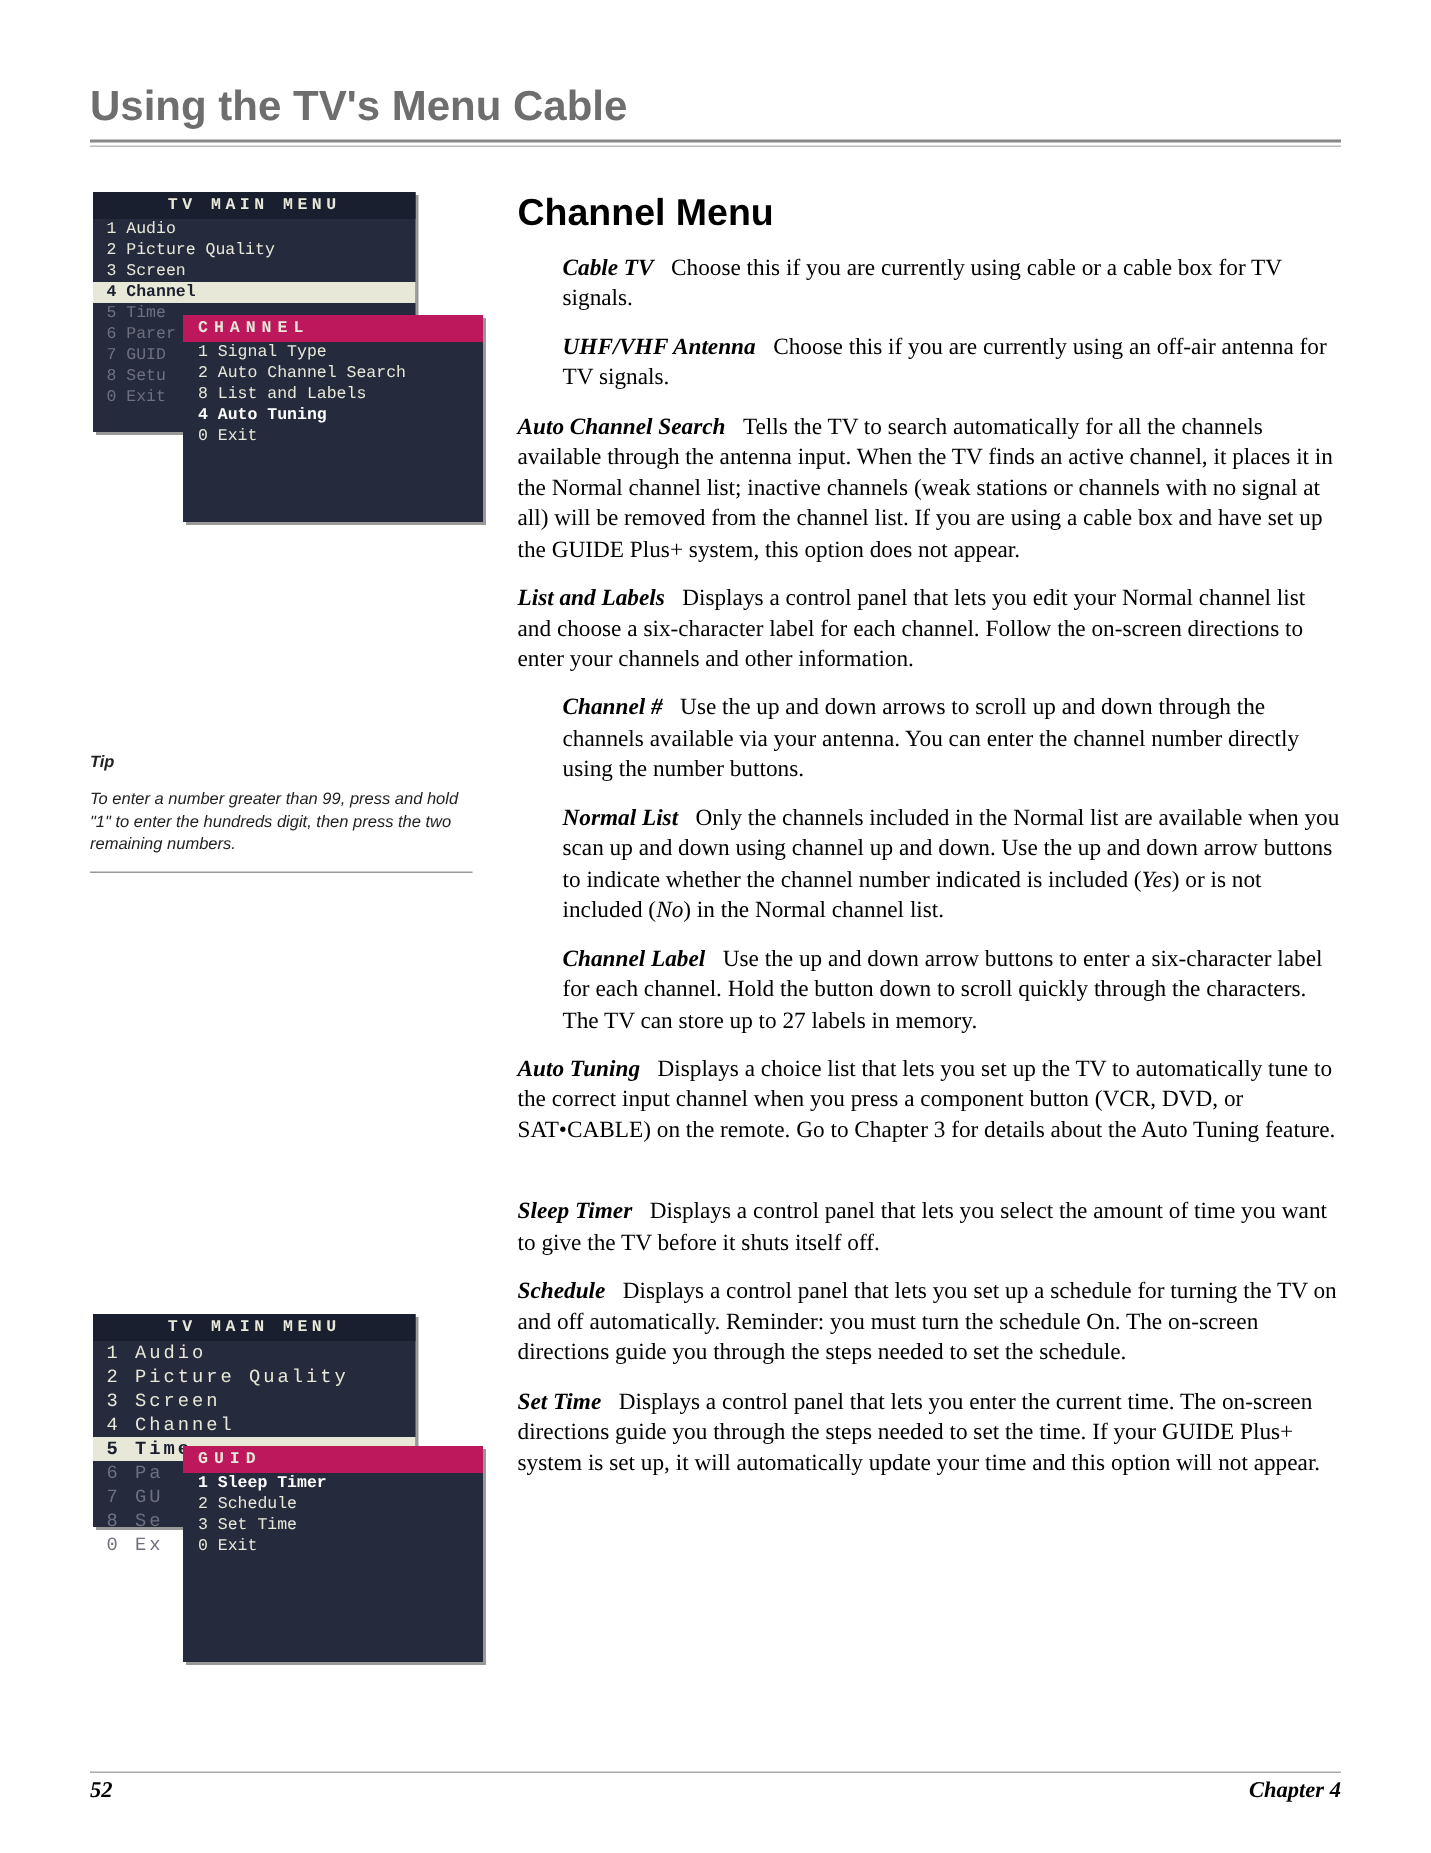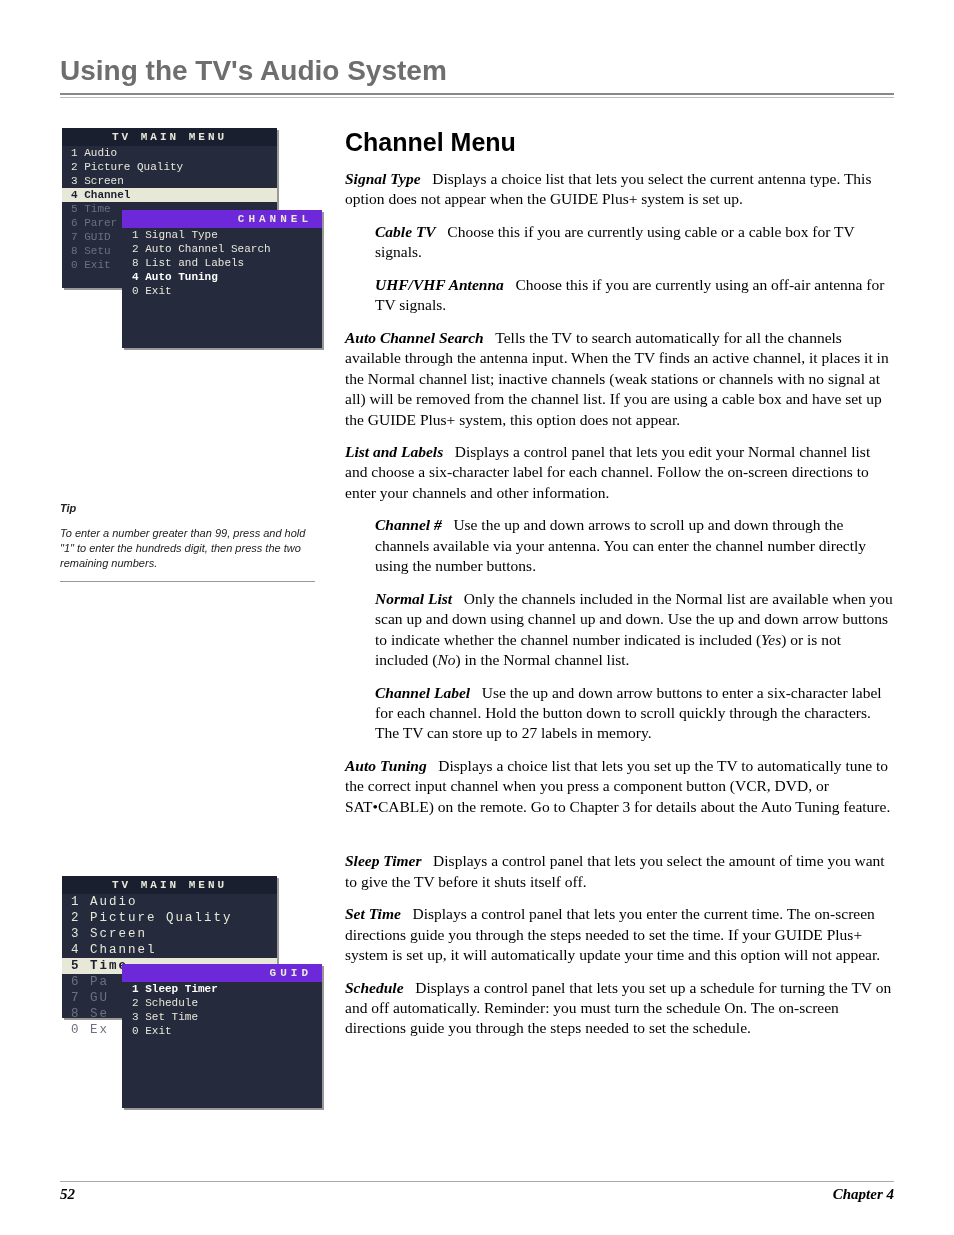--- a/index.html
+++ b/index.html
@@ -49,36 +49,36 @@
   
   .osd { position: absolute; font-family: "Courier New", monospace; font-size: 11px; color: #e8e8d8;}
   .osd-1 { left: 62px; top: 128px; }
   .osd-2 { left: 62px; top: 876px; }
   .osd-bg-main { position:absolute; background:#252a3d; width: 215px; box-shadow: 2px 2px 0 rgba(0,0,0,.4);}
   .osd-header { background:#1a1f30; letter-spacing:3px; text-align:center; padding:3px 4px; font-weight:bold;}
   .osd-row { padding: 1px 9px; white-space: pre; }
   .osd-row.sel { background:#e8e8d8; color:#1a1f30; font-weight:bold;}
   .osd-row.dim { color:#6e7080;}
   .osd-sub { position:absolute; background:#252a3d; width: 200px; box-shadow: 2px 2px 0 rgba(0,0,0,.4);}
-  .osd-sub-header { background:#6d28d9; text-align:right; padding:3px 10px; letter-spacing:4px; font-weight:bold; color:#e8e8d8;}
+  .osd-sub-header { background:#be185d; padding:3px 10px; letter-spacing:4px; font-weight:bold; color:#e8e8d8;}
   .osd-sub .osd-row { padding: 1px 10px; }
   .osd-sub .osd-row.cursor { color:#fff; font-weight:bold;}
 
   
   .osd-1 .osd-bg-main { height: 160px; }
   .osd-1 .osd-sub { left: 60px; top: 82px; }
   .osd-2 .osd-bg-main { height: 142px; }
   .osd-2 .osd-sub { left: 60px; top: 88px; }
   .osd-2-scale .osd-row { font-size:12.5px; letter-spacing:2px;}
   .osd-2-scale .osd-row.sel { letter-spacing:2px;}
 </style>
 </head>
 <body>
 
-<div class="page-title">Using the TV's Audio System</div>
+<div class="page-title">Using the TV's Menu Cable</div>
 <hr class="hr1">
 <hr class="hr2">
 
 <div class="osd osd-1">
   <div class="osd-bg-main">
     <div class="osd-header">TV MAIN MENU</div>
     <div id="osd1rows">
         <div class="osd-row ">1 Audio</div>
         <div class="osd-row ">2 Picture Quality</div>
         <div class="osd-row ">3 Screen</div>
@@ -135,23 +135,20 @@
     <div class="tip-block">
       <div class="tip-heading">Tip</div>
       <div class="tip-body">To enter a number greater than 99, press and hold "1" to enter the hundreds digit, then press the two remaining numbers.</div>
       <hr class="tip-hr">
     </div>
   </div>
 
   <div class="right-col">
     <div class="section-heading">Channel Menu</div>
 
-    <p class="body-p">
-      <span class="term">Signal Type</span>&nbsp;&nbsp;&nbsp;<span>Displays a choice list that lets you select the current antenna type. This option does not appear when the GUIDE Plus+ system is set up.</span>
-    </p>
 
     <p class="body-p indent">
       <span class="term">Cable TV</span>&nbsp;&nbsp;&nbsp;<span>Choose this if you are currently using cable or a cable box for TV signals.</span>
     </p>
 
     <p class="body-p indent">
       <span class="term">UHF/VHF Antenna</span>&nbsp;&nbsp;&nbsp;<span>Choose this if you are currently using an off-air antenna for TV signals.</span>
     </p>
 
     <p class="body-p">
@@ -179,25 +176,25 @@
     </p>
 
     <div style="height:22px;"></div>
 
 
     <p class="body-p">
       <span class="term">Sleep Timer</span>&nbsp;&nbsp;&nbsp;<span>Displays a control panel that lets you select the amount of time you want to give the TV before it shuts itself off.</span>
     </p>
 
     <p class="body-p">
+      <span class="term">Schedule</span>&nbsp;&nbsp;&nbsp;<span>Displays a control panel that lets you set up a schedule for turning the TV on and off automatically. Reminder: you must turn the schedule On. The on-screen directions guide you through the steps needed to set the schedule.</span>
+    </p>
+
+    <p class="body-p">
       <span class="term">Set Time</span>&nbsp;&nbsp;&nbsp;<span>Displays a control panel that lets you enter the current time. The on-screen directions guide you through the steps needed to set the time. If your GUIDE Plus+ system is set up, it will automatically update your time and this option will not appear.</span>
-    </p>
-
-    <p class="body-p">
-      <span class="term">Schedule</span>&nbsp;&nbsp;&nbsp;<span>Displays a control panel that lets you set up a schedule for turning the TV on and off automatically. Reminder: you must turn the schedule On. The on-screen directions guide you through the steps needed to set the schedule.</span>
     </p>
   </div>
 </div>
 
 <div class="footer">
   <span>52</span>
   <span>Chapter 4</span>
 </div>
 
 </body></html>

